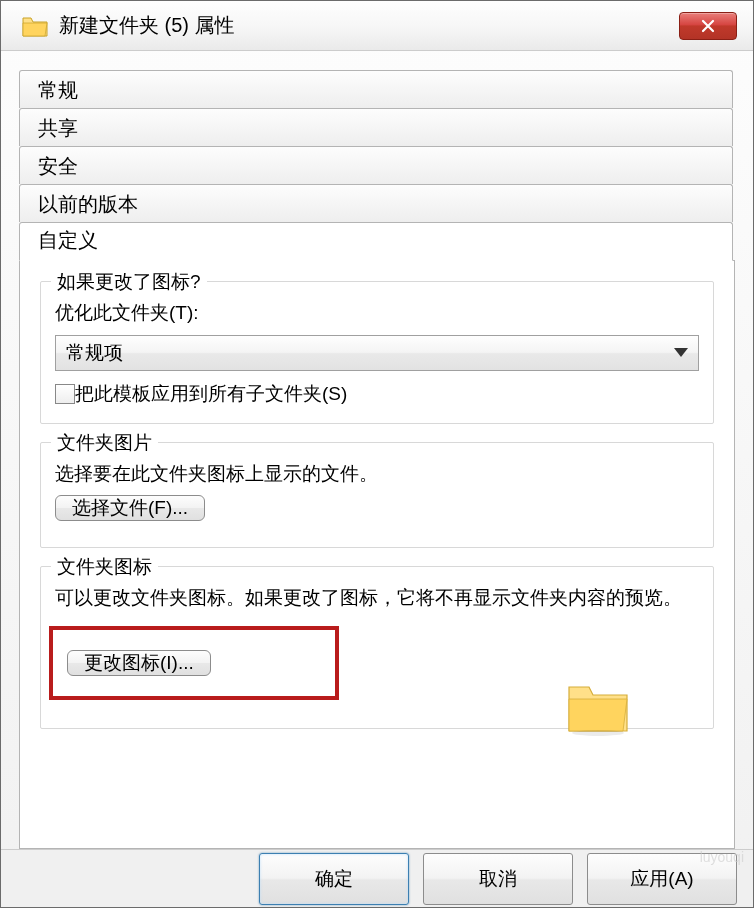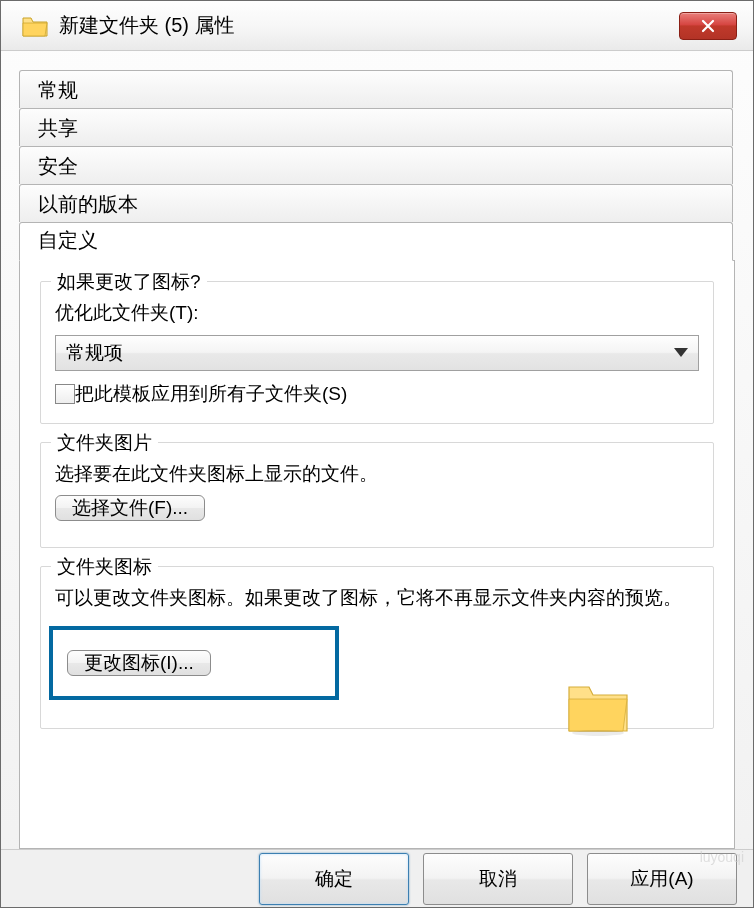--- a/index.html
+++ b/index.html
@@ -162,21 +162,21 @@
       cursor: pointer;
       border-radius: 6px;
       display: inline-flex;
       align-items: center;
       justify-content: center;
       font-family: inherit;
       margin-bottom: 10px;
     }
     .btn:last-child { margin-bottom: 0; }
     .highlight-box {
-      border: 4px solid #0369a1;
+      border: 4px solid #b91c1c;
       padding: 20px 14px;
       margin: 6px -6px 12px -6px;
       display: inline-block;
       width: 290px;
     }
     .highlight-box .btn { margin-bottom: 0; }
     .folder-preview {
       position: absolute;
       right: 80px;
       top: 110px;

